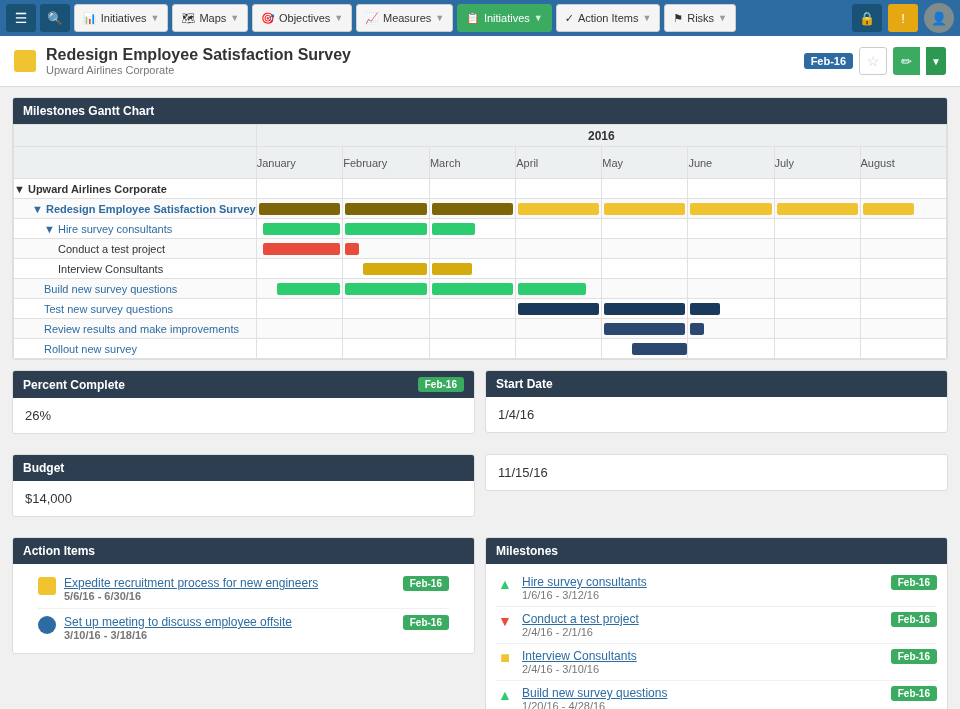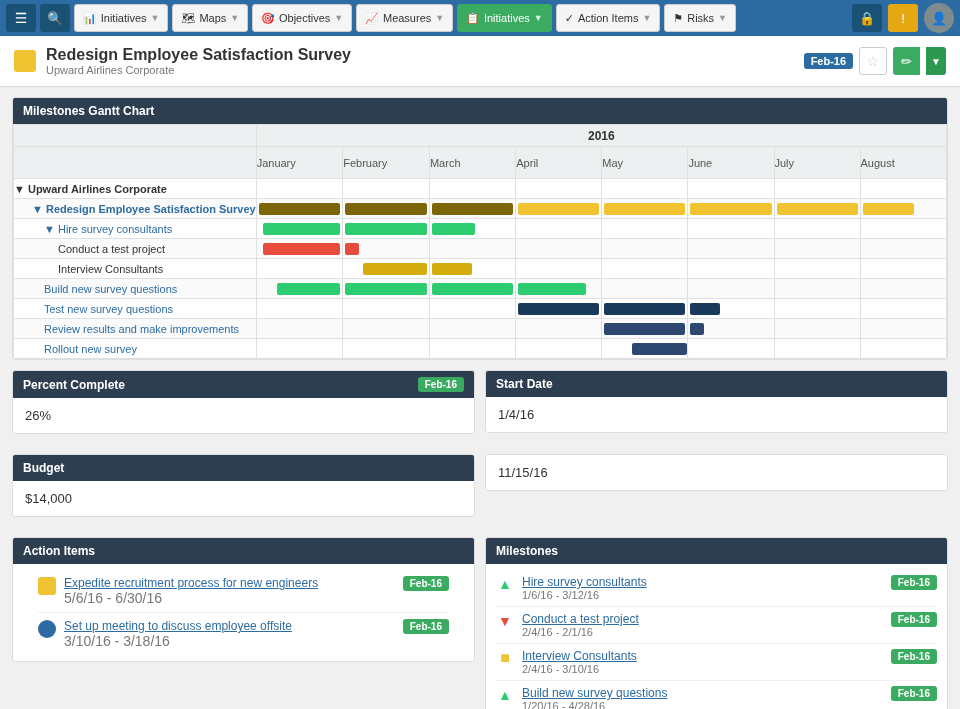--- a/index.html
+++ b/index.html
@@ -74,21 +74,21 @@
 
     
     .action-list { padding: 6px 25px; }
     .action-item { display: flex; align-items: flex-start; gap: 8px; padding: 6px 0; border-bottom: 1px solid #f0f0f0; }
     .action-item:last-child { border-bottom: none; }
     .action-icon-sq { width: 18px; height: 18px; border-radius: 3px; flex-shrink: 0; margin-top: 1px; }
     .action-icon-sq.yellow { background: #f0c330; }
     .action-icon-sq.blue { background: #2d6ca2; border-radius: 50%; }
     .action-content { flex: 1; }
     .action-title { color: #2d6ca2; text-decoration: underline; cursor: pointer; font-size: 12px; }
-    .action-dates { font-size: 14px; color: #777; }
+    .action-dates { font-size: 11px; color: #777; font-weight: bold; }
     .action-badge { margin-left: auto; flex-shrink: 0; }
 
     
     .milestone-list { padding: 6px 10px; }
     .milestone-item { display: flex; align-items: flex-start; gap: 8px; padding: 5px 0; border-bottom: 1px solid #f0f0f0; }
     .milestone-item:last-child { border-bottom: none; }
     .milestone-icon { width: 18px; height: 18px; flex-shrink: 0; display: flex; align-items: center; justify-content: center; font-size: 14px; }
     .milestone-content { flex: 1; }
     .milestone-title { color: #2d6ca2; text-decoration: underline; cursor: pointer; font-size: 12px; }
     .milestone-dates { font-size: 11px; color: #777; }

